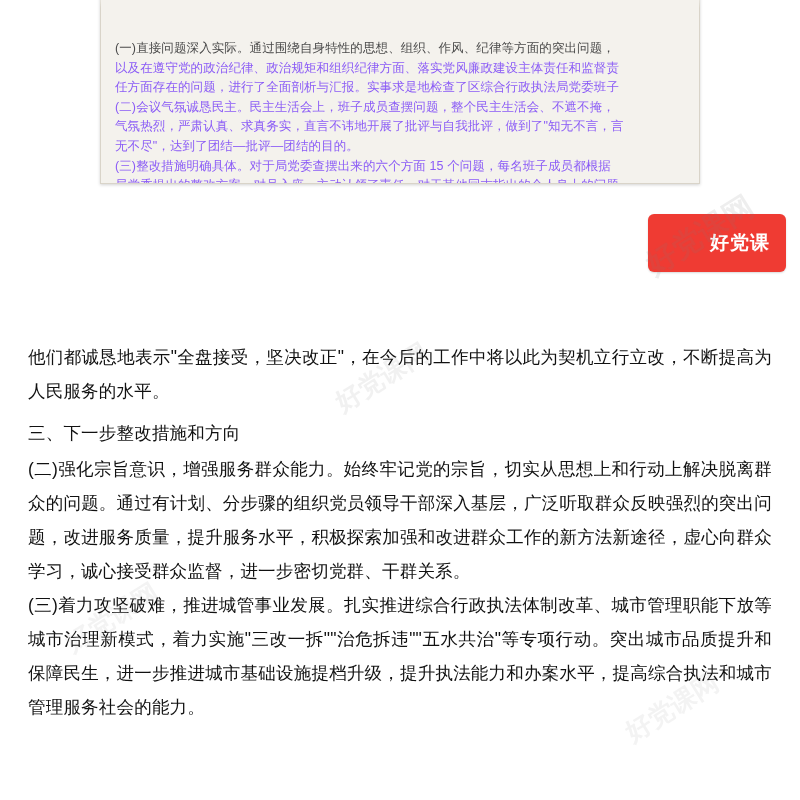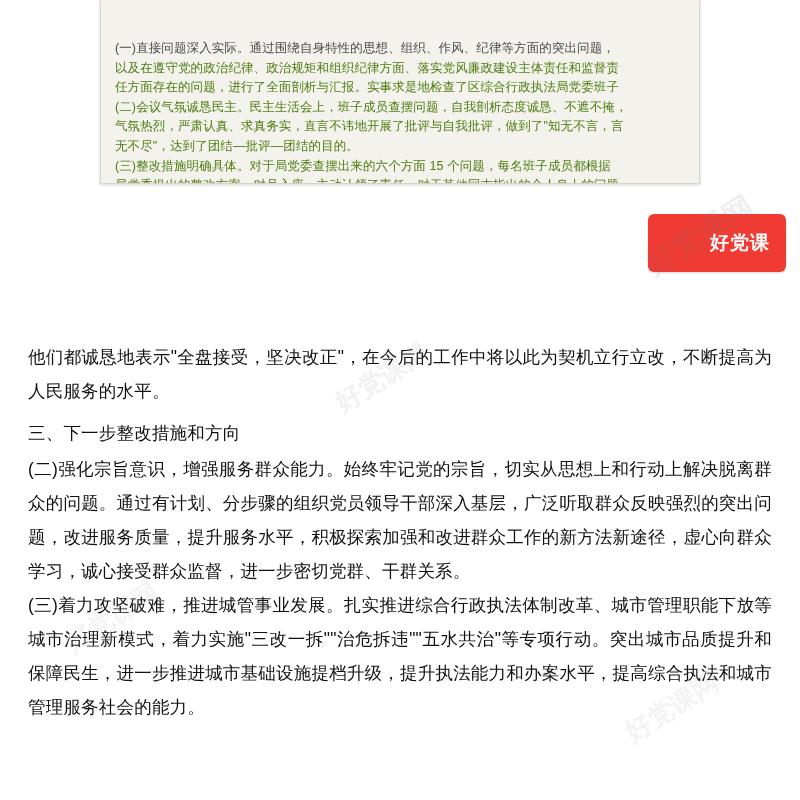--- a/index.html
+++ b/index.html
@@ -26,21 +26,21 @@
     background: #f4f2ed;
     border: 1px solid #d9d4c9;
     box-shadow: 0 1px 3px rgba(0,0,0,0.18);
     overflow: hidden;
     box-sizing: border-box;
     padding: 6px 14px 0 14px;
   }
   .preview-card .pline {
     font-size: 12.5px;
     line-height: 19.6px;
-    color: #4d7c0f;
+    color: #8b5cf6;
     letter-spacing: 0.1px;
     white-space: nowrap;
   }
   .preview-card .pline.first {
     color: #4a4a4a;
     margin-top: 40px;
   }
   .preview-fade {
     position: absolute;
     left: 100px;
@@ -111,21 +111,21 @@
     padding-left: 46px;
   }
 </style>
 </head>
 <body>
 
 <div class="preview-card">
   <div class="pline first">(一)直接问题深入实际。通过围绕自身特性的思想、组织、作风、纪律等方面的突出问题，</div>
   <div class="pline">以及在遵守党的政治纪律、政治规矩和组织纪律方面、落实党风廉政建设主体责任和监督责</div>
   <div class="pline">任方面存在的问题，进行了全面剖析与汇报。实事求是地检查了区综合行政执法局党委班子</div>
-  <div class="pline">(二)会议气氛诚恳民主。民主生活会上，班子成员查摆问题，自我剖析态度诚恳、不遮不掩，</div>
+  <div class="pline">(二)会议气氛诚恳民主。民主生活会上，班子成员查摆问题，整个民主生活会、不遮不掩，</div>
   <div class="pline">气氛热烈，严肃认真、求真务实，直言不讳地开展了批评与自我批评，做到了"知无不言，言</div>
   <div class="pline">无不尽"，达到了团结—批评—团结的目的。</div>
   <div class="pline">(三)整改措施明确具体。对于局党委查摆出来的六个方面 15 个问题，每名班子成员都根据</div>
   <div class="pline">局党委提出的整改方案，对号入座，主动认领了责任。对于其他同志指出的个人身上的问题，</div>
 </div>
 <div class="preview-fade"></div>
 
 <div class="wm-badge">好党课</div>
 
 <div class="wm wm-1">好党课网</div>

